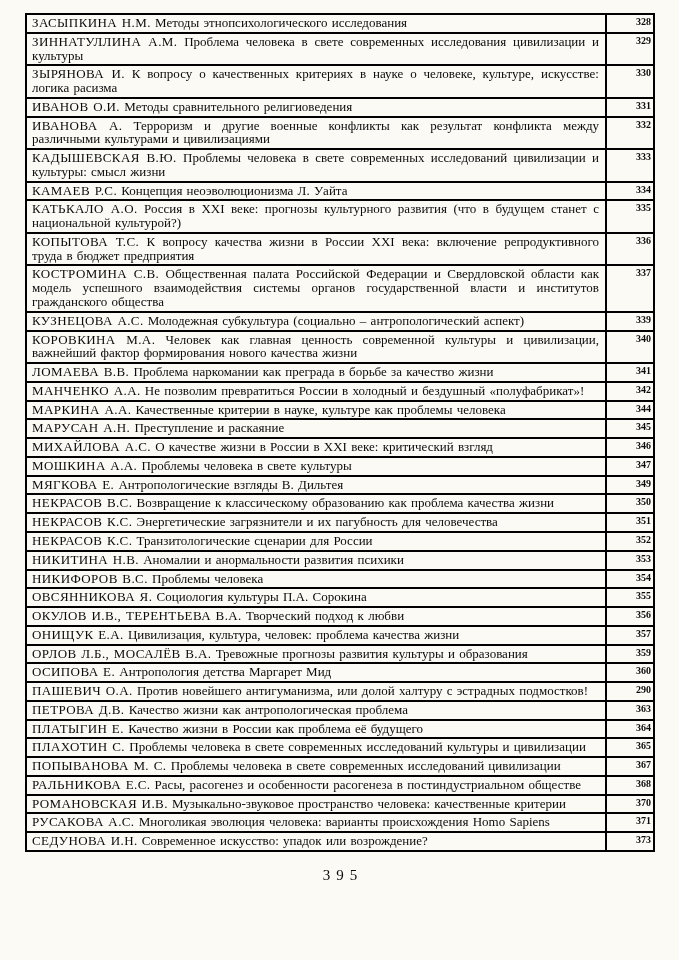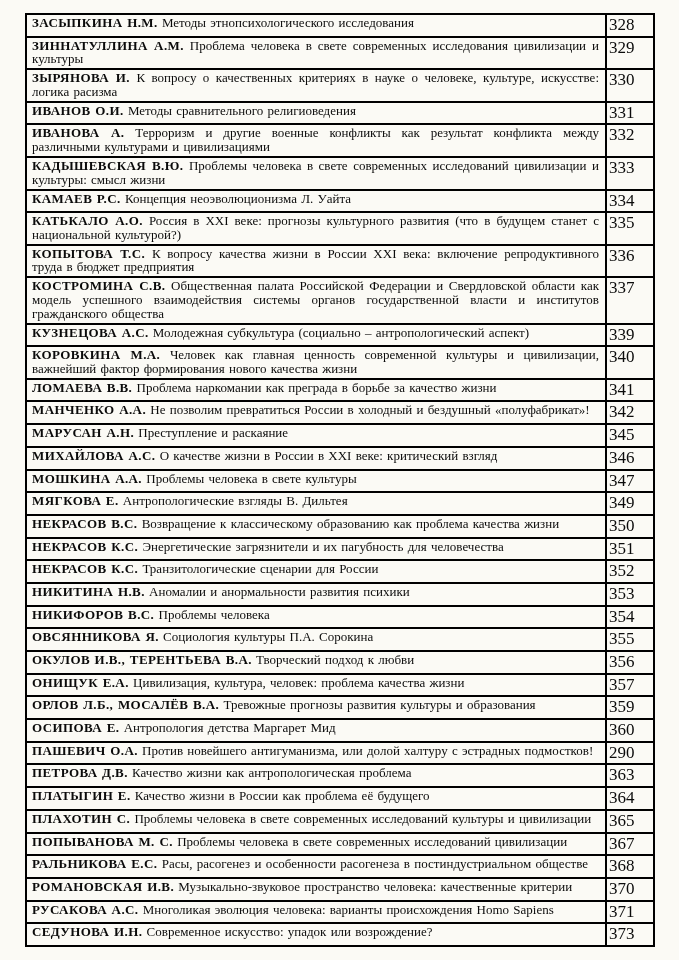--- a/index.html
+++ b/index.html
@@ -27,30 +27,30 @@
   }
   td.entry-cell {
     font-size: 13px;
     line-height: 1.06;
     padding: 1px 6px 2px 5px;
     text-align: justify;
     vertical-align: top;
     word-spacing: 1px;
   }
   span.author {
-    font-weight: 700;
+    font-weight: 400;
     letter-spacing: 0.4px;
     white-space: normal;
   }
   td.page-cell {
     width: 42px;
-    text-align: left;
+    text-align: right;
     vertical-align: top;
-    font-weight: 400;
-    font-size: 17px;
+    font-weight: 700;
+    font-size: 10px;
     padding: 1px 2px;
     line-height: 1.1;
   }
   .footer-number {
     width: 630px;
     text-align: center;
     font-size: 15px;
     font-weight: 400;
     letter-spacing: 6px;
     margin-top: 15px;
@@ -114,20 +114,24 @@
         </tr>
         <tr>
           <td class="entry-cell"><span class="author">ЛОМАЕВА В.В.</span> <span>Проблема наркомании как преграда в борьбе за качество жизни</span></td>
           <td class="page-cell">341</td>
         </tr>
         <tr>
           <td class="entry-cell"><span class="author">МАНЧЕНКО А.А.</span> <span>Не позволим превратиться России в холодный и бездушный «полуфабрикат»!</span></td>
           <td class="page-cell">342</td>
         </tr>
         <tr>
+          <td class="entry-cell"><span class="author">МАРКИНА А.А.</span> <span>Качественные критерии в науке, культуре как проблемы человека</span></td>
+          <td class="page-cell">344</td>
+        </tr>
+        <tr>
           <td class="entry-cell"><span class="author">МАРУСАН А.Н.</span> <span>Преступление и раскаяние</span></td>
           <td class="page-cell">345</td>
         </tr>
         <tr>
           <td class="entry-cell"><span class="author">МИХАЙЛОВА А.С.</span> <span>О качестве жизни в России в XXI веке: критический взгляд</span></td>
           <td class="page-cell">346</td>
         </tr>
         <tr>
           <td class="entry-cell"><span class="author">МОШКИНА А.А.</span> <span>Проблемы человека в свете культуры</span></td>
           <td class="page-cell">347</td>

